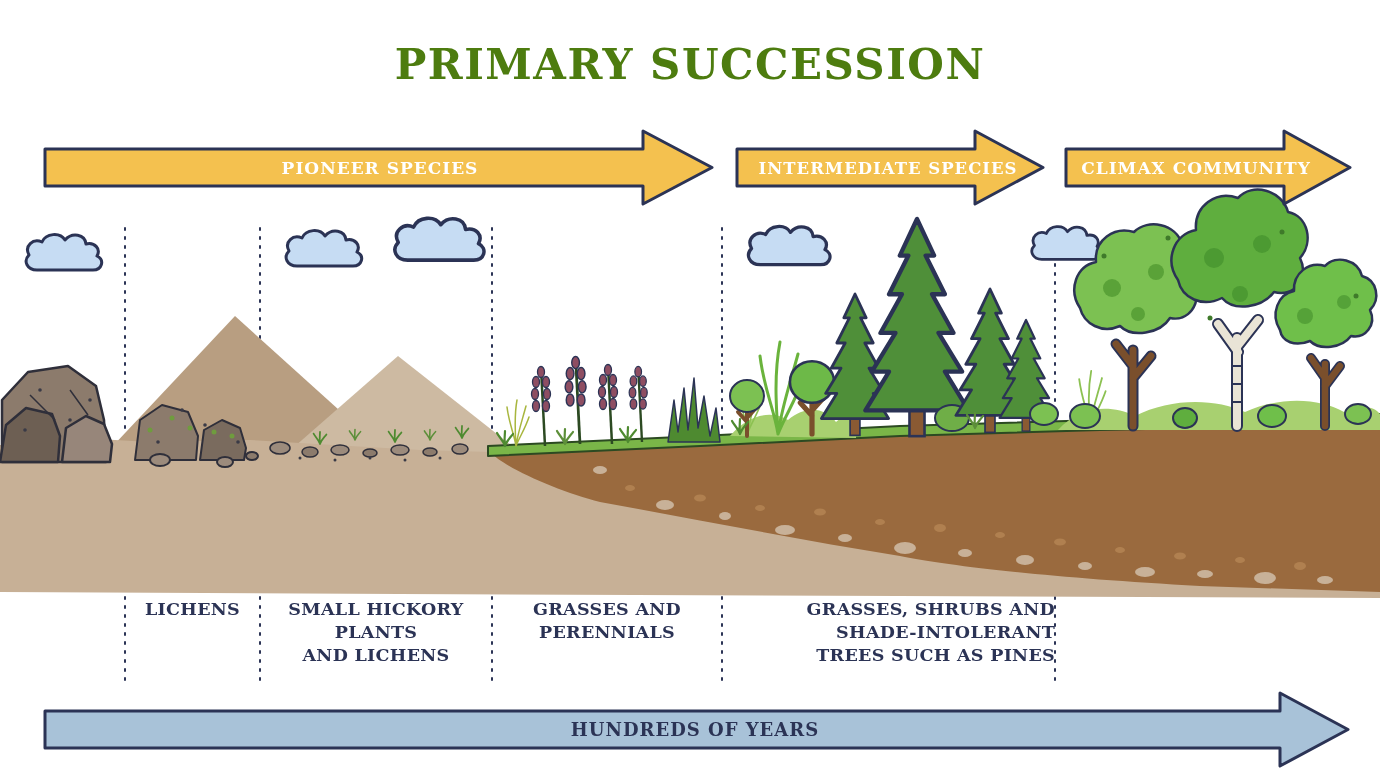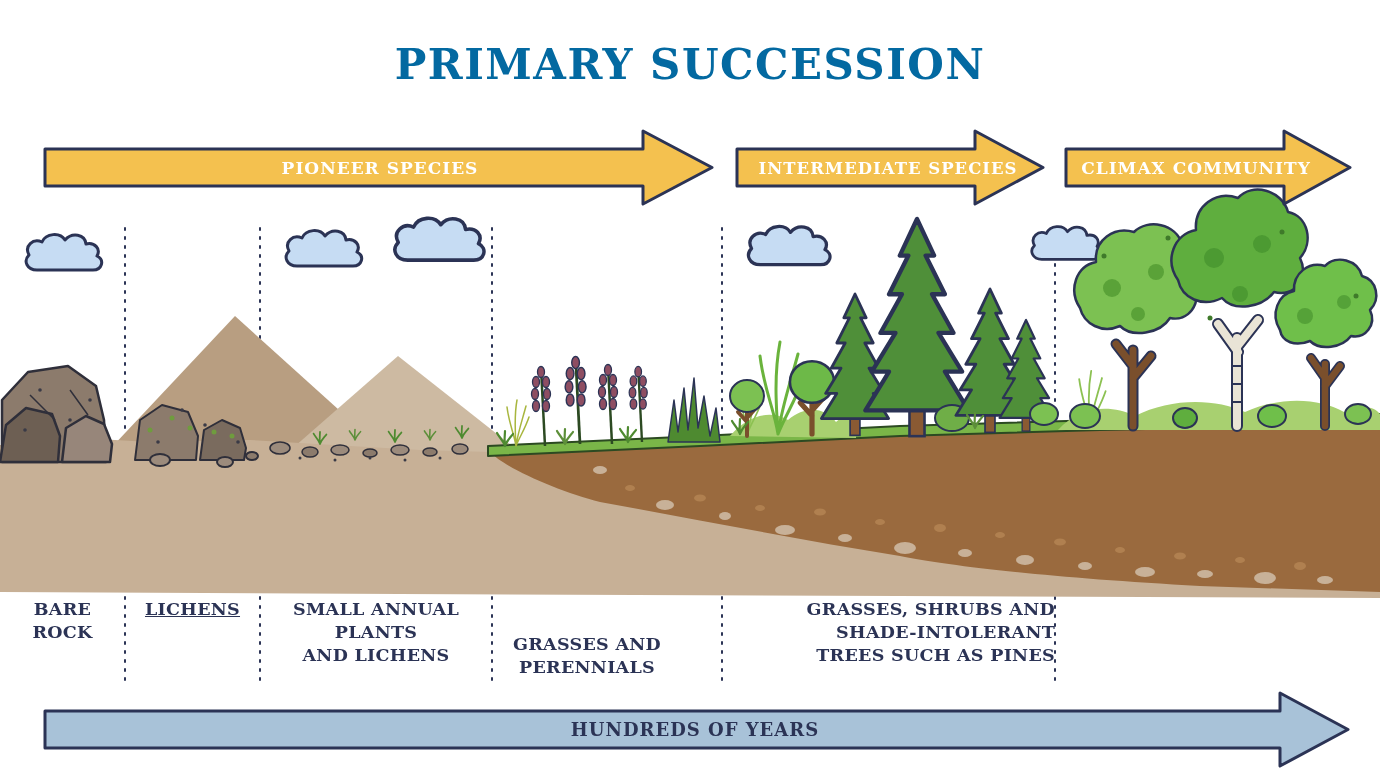--- a/index.html
+++ b/index.html
@@ -1,26 +1,26 @@
 <!DOCTYPE html>
 <html><head>
 <meta charset="utf-8">
 <style>
   html,body{margin:0;padding:0;background:#ffffff;}
   .stage{position:relative;width:1380px;height:776px;background:#ffffff;overflow:hidden;
          font-family:"DejaVu Serif", serif;}
   .scene-svg{position:absolute;left:0;top:0;}
   .title{position:absolute;left:0;right:0;top:40px;text-align:center;
-         font-size:42px;font-weight:700;color:#0369a1;letter-spacing:1.5px;}
+         font-size:42px;font-weight:700;color:#4d7c0f;letter-spacing:1.5px;}
   .stage-label{position:absolute;top:598px;text-align:center;white-space:pre-line;
          font-size:17.5px;font-weight:700;line-height:1.32;color:#2b3355;letter-spacing:.3px;}
   .sl-1{left:0;width:125px;}
-  .sl-2{left:125px;width:135px;text-decoration:underline;}
+  .sl-2{left:125px;width:135px;}
   .sl-3{left:260px;width:232px;}
-  .sl-4{left:472px;width:230px;margin-top:35px;}
+  .sl-4{left:492px;width:230px;}
   .sl-5{left:722px;width:333px;text-align:right;}
   .sl-6{left:1055px;width:325px;}
   .arrow-text{font-family:"DejaVu Serif",serif;font-weight:700;letter-spacing:1px;}
 </style>
 </head>
 <body>
 
 <div class="stage">
 
   <svg class="scene-svg" width="1380" height="776" viewBox="0 0 1380 776">
@@ -261,24 +261,22 @@
       <text x="888" y="174" font-size="16.5">INTERMEDIATE SPECIES</text>
       <text x="1196" y="174">CLIMAX COMMUNITY</text>
     </g>
 
     <path d="M45,711 L1280,711 L1280,693 L1348,729.5 L1280,766 L1280,748 L45,748 Z" fill="#a8c2d8" stroke="#2b3355" stroke-width="3" stroke-linejoin="round"></path>
     <text class="arrow-text" x="695" y="736" text-anchor="middle" fill="#2b3355" font-size="18" letter-spacing="1.5">HUNDREDS OF YEARS</text>
   </svg>
 
   <div class="title">PRIMARY SUCCESSION</div>
 
-  <div class="stage-label sl-1">BARE
-ROCK</div>
   <div class="stage-label sl-2">LICHENS</div>
-  <div class="stage-label sl-3">SMALL ANNUAL
+  <div class="stage-label sl-3">SMALL HICKORY
 PLANTS
 AND LICHENS</div>
   <div class="stage-label sl-4">GRASSES AND
 PERENNIALS</div>
   <div class="stage-label sl-5">GRASSES, SHRUBS AND
 SHADE-INTOLERANT
 TREES SUCH AS PINES</div>
 
 </div>
 

